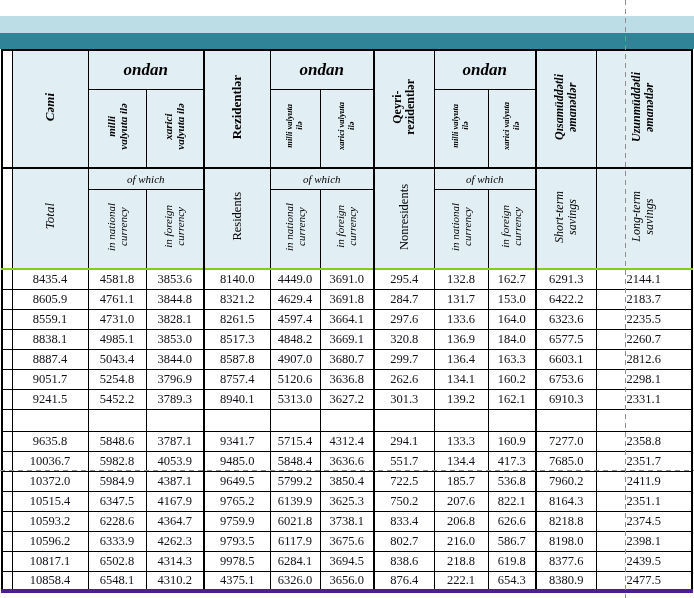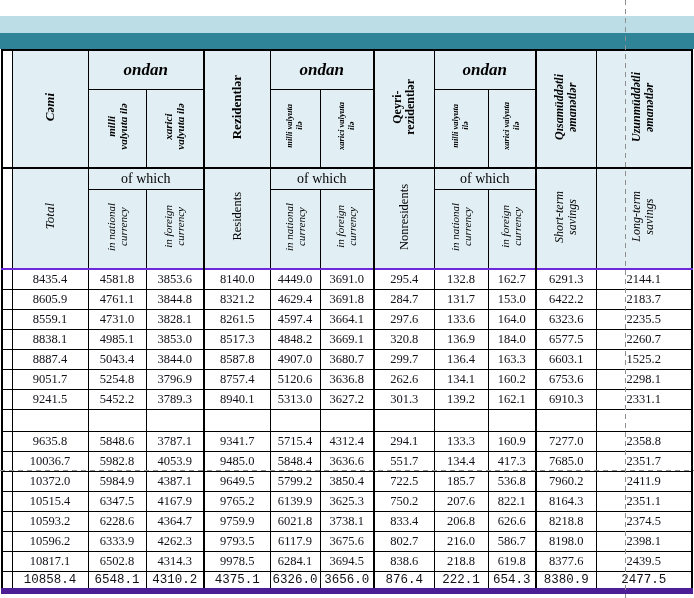--- a/index.html
+++ b/index.html
@@ -18,27 +18,27 @@
   col.c8{width:54px;}  col.c9{width:48px;}
   col.c10{width:60px;} col.c11{width:96px;}
 
   td{border:1px solid #000;padding:0;text-align:center;vertical-align:middle;overflow:hidden;}
   thead td{background:#e1eef3;}
   td.gsep{border-left:2px solid #000;}
   tr.hr1{height:39px;} tr.hr2{height:79px;} tr.hr3{height:21px;} tr.hr4{height:80px;}
   tr.hr3 td{border-top:2px solid #000;}
   tbody tr{height:20px;}
   tbody tr.gap{height:22px;}
-  tbody tr:first-child td{border-top:2px solid #6d28d9;}
-  tbody tr:last-child td{border-bottom:6px solid #4c1d95;font-family:Liberation Mono, monospace;}
+  tbody tr:first-child td{border-top:2px solid #84cc16;}
+  tbody tr:last-child td{border-bottom:4px solid #4c1d95;}
 
   .rot{display:inline-block;writing-mode:vertical-rl;transform:rotate(180deg);
        white-space:pre-line;line-height:1.12;text-align:center;}
   .ondan{font-weight:bold;font-style:italic;font-size:17px;color:#000;}
-  .ofwhich{font-size:14px;color:#000;}
+  .ofwhich{font-style:italic;font-size:11px;color:#000;}
   .az-big{font-weight:bold;font-style:italic;font-size:13px;}
   .az-resid{font-weight:bold;font-size:13px;}
   .az-resid.sm{font-size:12px;}
   .az-term{font-weight:bold;font-style:italic;font-size:12px;}
   .az-cur1{font-weight:bold;font-style:italic;font-size:11px;}
   .az-cur2{font-weight:bold;font-style:italic;font-size:8.5px;}
   .en-big{font-style:italic;font-size:13px;}
   .en-resid{font-size:12.5px;}
   .en-term{font-style:italic;font-size:12px;}
   .en-cur{font-style:italic;font-size:11px;}
@@ -192,21 +192,21 @@
           <td class="num">8887.4</td>
           <td class="num">5043.4</td>
           <td class="num">3844.0</td>
           <td class="num gsep">8587.8</td>
           <td class="num">4907.0</td>
           <td class="num">3680.7</td>
           <td class="num gsep">299.7</td>
           <td class="num">136.4</td>
           <td class="num">163.3</td>
           <td class="num gsep">6603.1</td>
-          <td class="num">1525.2</td>
+          <td class="num">2812.6</td>
         </tr>
         <tr>
           <td class="c0cell"></td>
           <td class="num">9051.7</td>
           <td class="num">5254.8</td>
           <td class="num">3796.9</td>
           <td class="num gsep">8757.4</td>
           <td class="num">5120.6</td>
           <td class="num">3636.8</td>
           <td class="num gsep">262.6</td>

